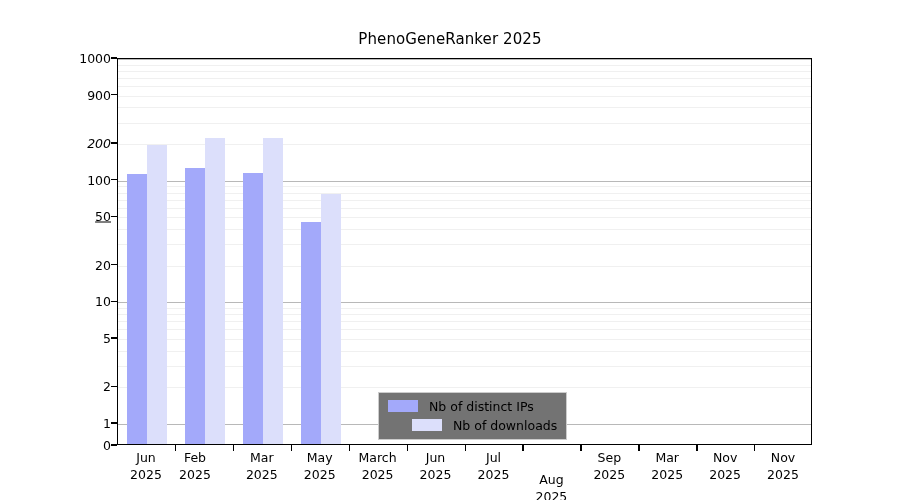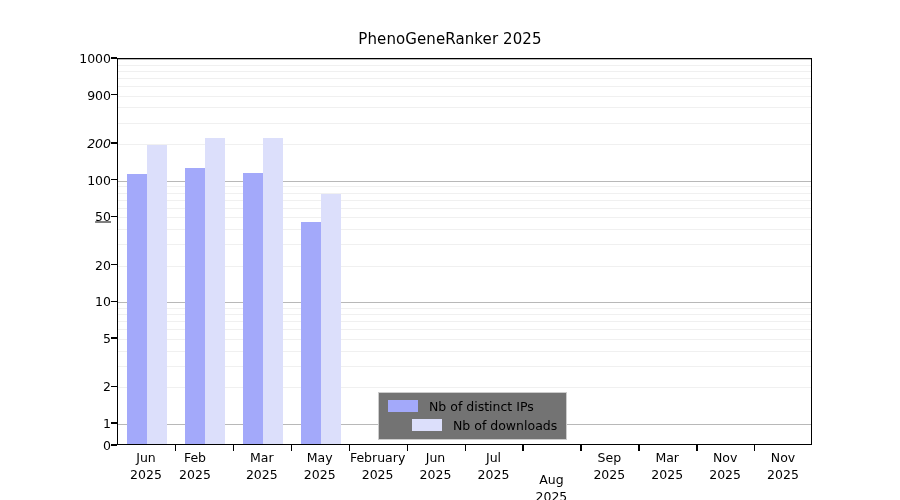--- a/index.html
+++ b/index.html
@@ -156,21 +156,21 @@
       </div>
       <div class="x-ticklabel" style="left: 144.8px;">
         <div>Mar</div>
         <div>2025</div>
       </div>
       <div class="x-ticklabel" style="left: 202.7px;">
         <div>May</div>
         <div>2025</div>
       </div>
       <div class="x-ticklabel" style="left: 260.6px;">
-        <div>February</div>
+        <div>March</div>
         <div>2025</div>
       </div>
       <div class="x-ticklabel" style="left: 318.5px;">
         <div>Jun</div>
         <div>2025</div>
       </div>
       <div class="x-ticklabel" style="left: 376.5px;">
         <div>Jul</div>
         <div>2025</div>
       </div>

